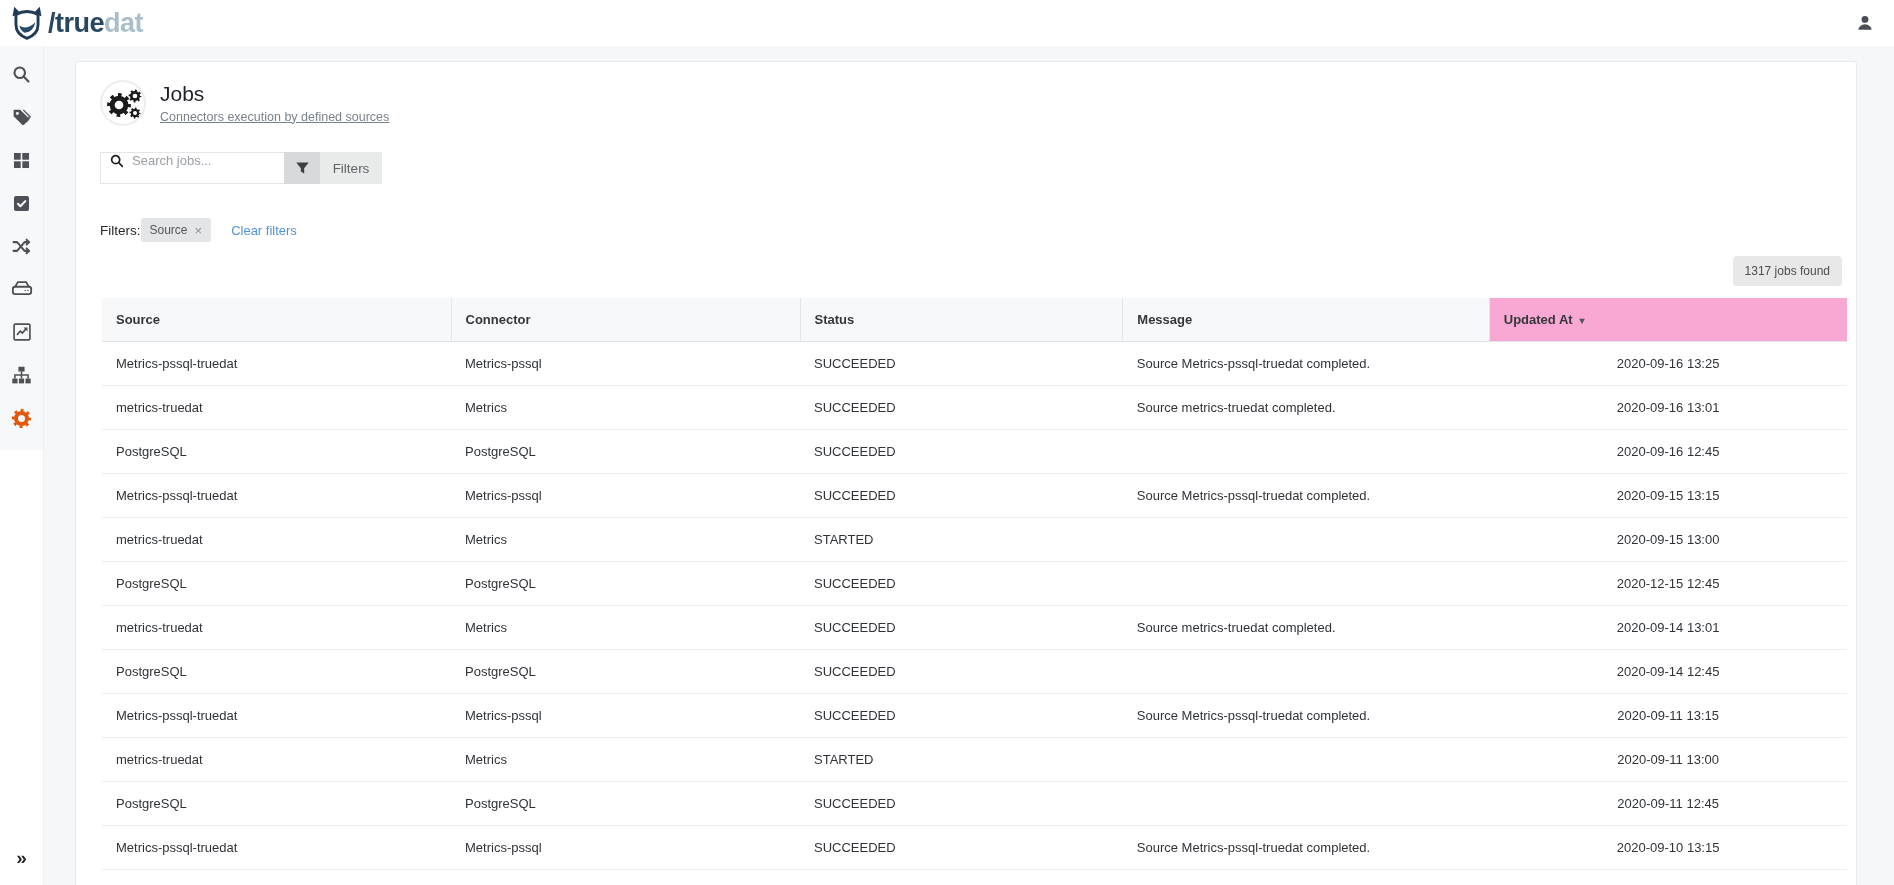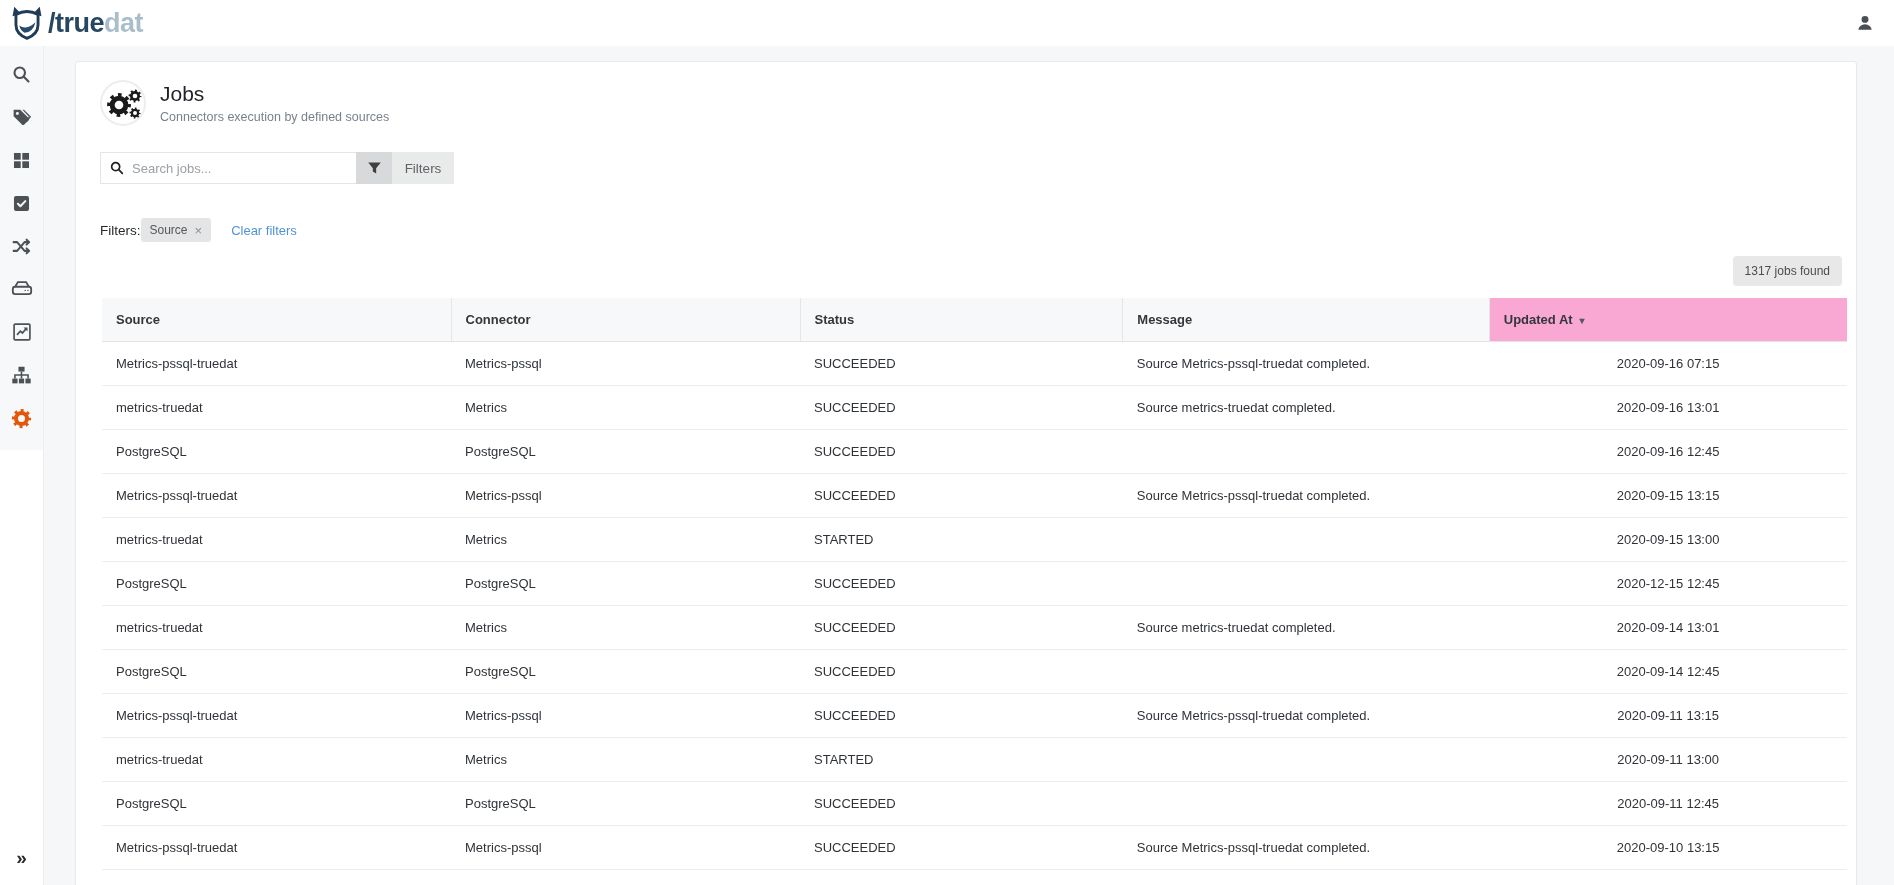--- a/index.html
+++ b/index.html
@@ -46,27 +46,27 @@
     background: #fff; border: 1px solid #e7e9ea; border-radius: 3px;
     min-height: 100%; padding-top: 18px;
   }
   .card-header { display: flex; align-items: center; gap: 14px; padding: 0 24px; margin-bottom: 26px; }
   .icon-circle {
     width: 46px; height: 46px; border-radius: 50%; border: 2px solid #ededee;
     position: relative; flex-shrink: 0; color: #1b1b1b;
   }
   .icon-circle svg { position: absolute; }
   .page-title { font-size: 21px; font-weight: 400; color: #1f2328; line-height: 1.15; }
-  .page-subtitle { font-size: 12.5px; color: #78828c; margin-top: 3px; }
+  .page-subtitle { font-size: 12.5px; color: #78828c; margin-top: 3px; text-decoration: underline; }
 
   
   .search-row { display: flex; align-items: stretch; padding: 0 24px; margin-bottom: 34px; height: 32px; }
   .search-box {
-    display: flex; align-items: center; background: #fff;
-    border: 1px solid #e3e5e7; border-right: none; width: 256px; padding: 0 8px;
+    display: flex; align-items: flex-start; background: #fff;
+    border: 1px solid #e3e5e7; border-right: none; width: 184px; padding: 0 8px;
   }
   .search-box input {
     border: none; outline: none; font-family: inherit; font-size: 13px;
     color: #3c4043; width: 100%; margin-left: 7px; background: transparent;
   }
   .search-box input::placeholder { color: #9aa0a6; }
   .funnel-btn {
     width: 36px; background: #d8d9da; border: none; cursor: pointer;
     display: flex; align-items: center; justify-content: center;
   }
@@ -303,21 +303,21 @@
               <th><span>Updated At</span><span class="sort-caret">▾</span></th>
             </tr>
           </thead>
           <tbody>
 
               <tr>
                 <td>Metrics-pssql-truedat</td>
                 <td>Metrics-pssql</td>
                 <td>SUCCEEDED</td>
                 <td>Source Metrics-pssql-truedat completed.</td>
-                <td>2020-09-16 07:15</td>
+                <td>2020-09-16 13:25</td>
               </tr>
 
               <tr>
                 <td>metrics-truedat</td>
                 <td>Metrics</td>
                 <td>SUCCEEDED</td>
                 <td>Source metrics-truedat completed.</td>
                 <td>2020-09-16 13:01</td>
               </tr>
 

